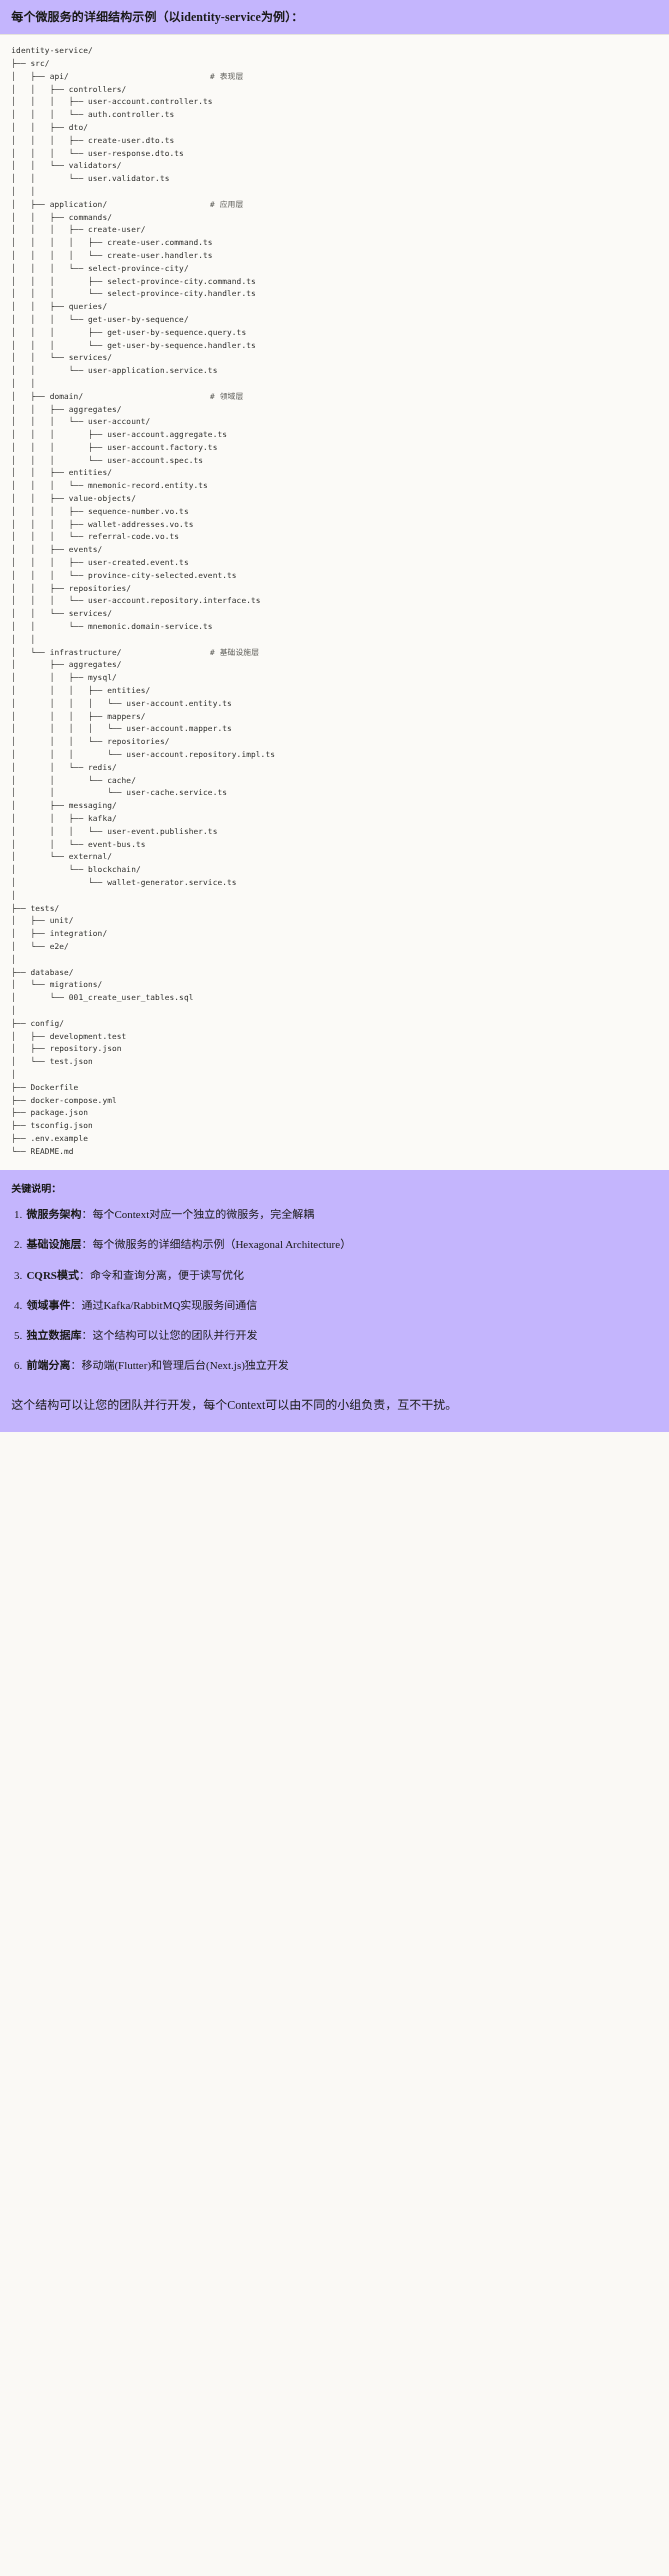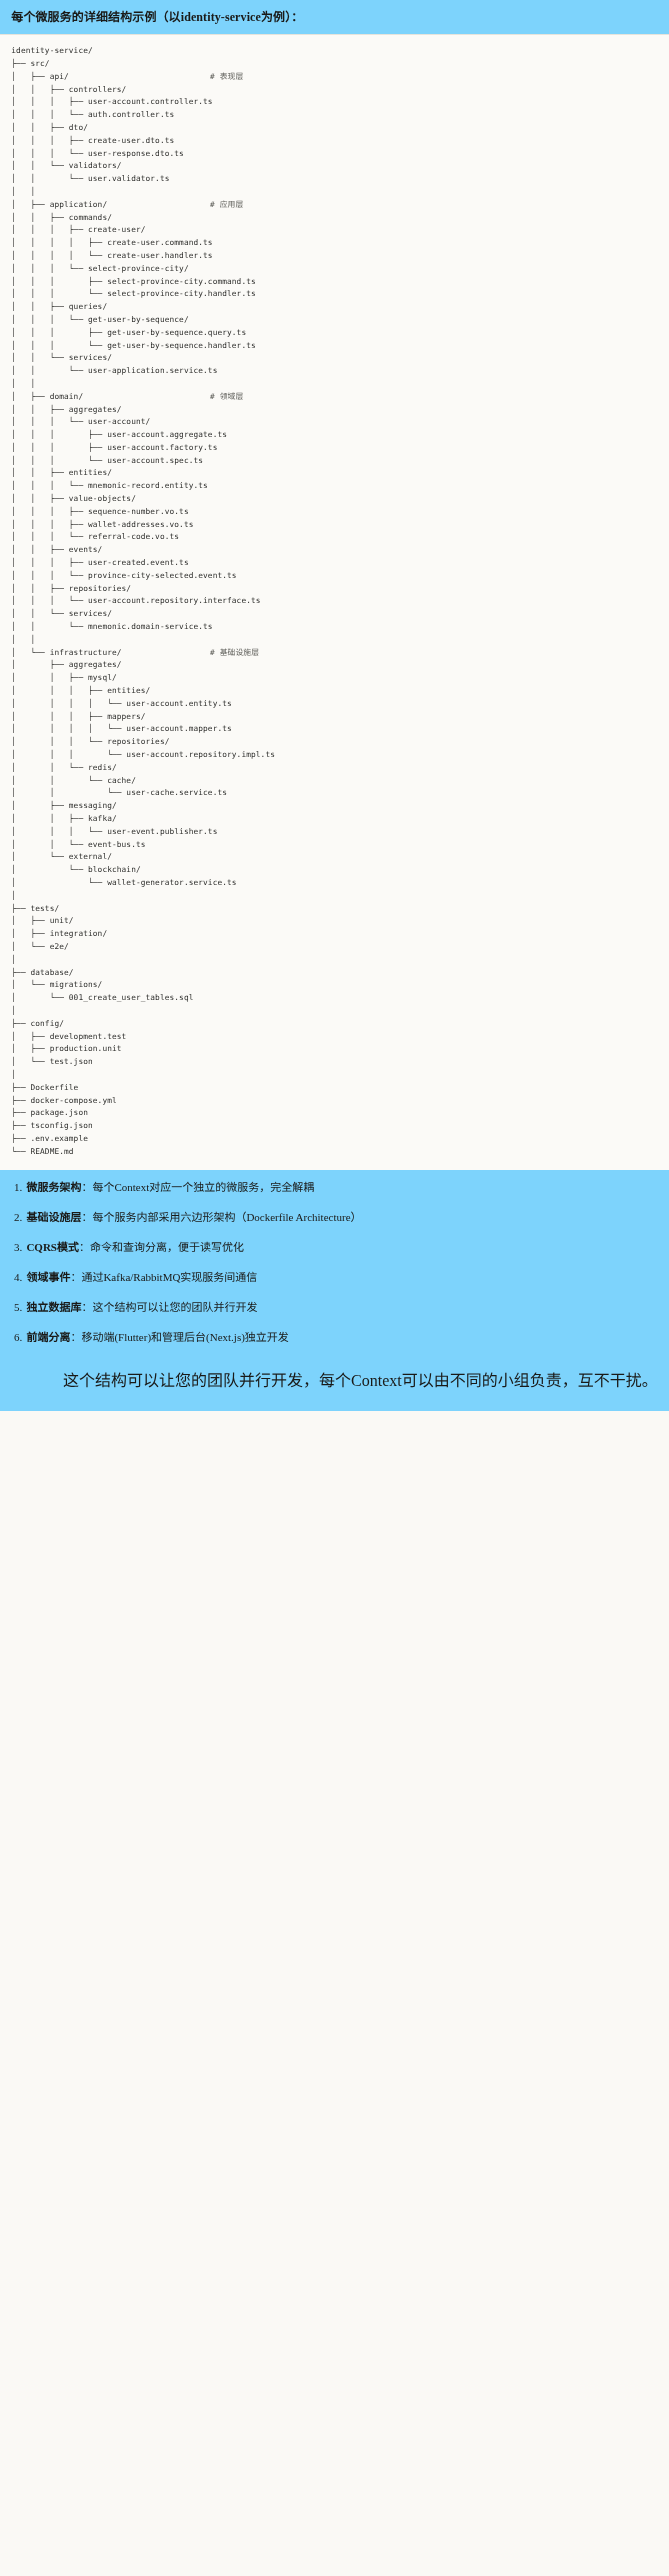--- a/index.html
+++ b/index.html
@@ -10,21 +10,21 @@
   }
   body {
     width: 669px;
     font-family: "Liberation Serif", "DejaVu Serif", serif;
     color: #1a1a18;
     -webkit-font-smoothing: antialiased;
   }
   .page {
     width: 669px;
     box-sizing: border-box;
-    background: #7dd3fc;
+    background: #c4b5fd;
     padding: 0;
   }
 
   
   .doc-heading {
     font-family: "Liberation Serif", "DejaVu Serif", serif;
     font-weight: bold;
     font-size: 12px;
     line-height: 1.5;
     padding: 8.1px 11.3px 8.1px 11.3px;
@@ -73,24 +73,23 @@
     font-size: 11px;
     line-height: 1.55;
   }
   ol.keys > li {
     margin: 0 0 13px 0;
     padding-left: 1.3px;
   }
   ol.keys > li:last-child { margin-bottom: 22px; }
   ol.keys b { font-weight: bold; }
   .closing {
-    font-size: 16px;
+    font-size: 12px;
     line-height: 1.6;
     margin: 8.8px 0 11.3px 0;
-    text-align: right;
   }
 </style>
 </head>
 <body>
 
 <div class="page">
 
   <h2 class="doc-heading">每个微服务的详细结构示例（以identity-service为例）：</h2>
   <hr class="rule">
 
@@ -166,35 +165,36 @@
 <span>│   ├── unit/</span>
 <span>│   ├── integration/</span>
 <span>│   └── e2e/</span>
 <span>│</span>
 <span>├── database/</span>
 <span>│   └── migrations/</span>
 <span>│       └── 001_create_user_tables.sql</span>
 <span>│</span>
 <span>├── config/</span>
 <span>│   ├── development.test</span>
-<span>│   ├── production.unit</span>
+<span>│   ├── repository.json</span>
 <span>│   └── test.json</span>
 <span>│</span>
 <span>├── Dockerfile</span>
 <span>├── docker-compose.yml</span>
 <span>├── package.json</span>
 <span>├── tsconfig.json</span>
 <span>├── .env.example</span>
 <span>└── README.md</span></pre>
   </div>
 
   <div class="keys-wrap">
+    <div class="keys-title">关键说明：</div>
     <ol class="keys">
         <li><b>微服务架构</b><span>：每个Context对应一个独立的微服务，完全解耦</span></li>
-        <li><b>基础设施层</b><span>：每个服务内部采用六边形架构（Dockerfile Architecture）</span></li>
+        <li><b>基础设施层</b><span>：每个微服务的详细结构示例（Hexagonal Architecture）</span></li>
         <li><b>CQRS模式</b><span>：命令和查询分离，便于读写优化</span></li>
         <li><b>领域事件</b><span>：通过Kafka/RabbitMQ实现服务间通信</span></li>
         <li><b>独立数据库</b><span>：这个结构可以让您的团队并行开发</span></li>
         <li><b>前端分离</b><span>：移动端(Flutter)和管理后台(Next.js)独立开发</span></li>
       </ol>
     <div class="closing">这个结构可以让您的团队并行开发，每个Context可以由不同的小组负责，互不干扰。</div>
   </div>
 
 </div>
 

